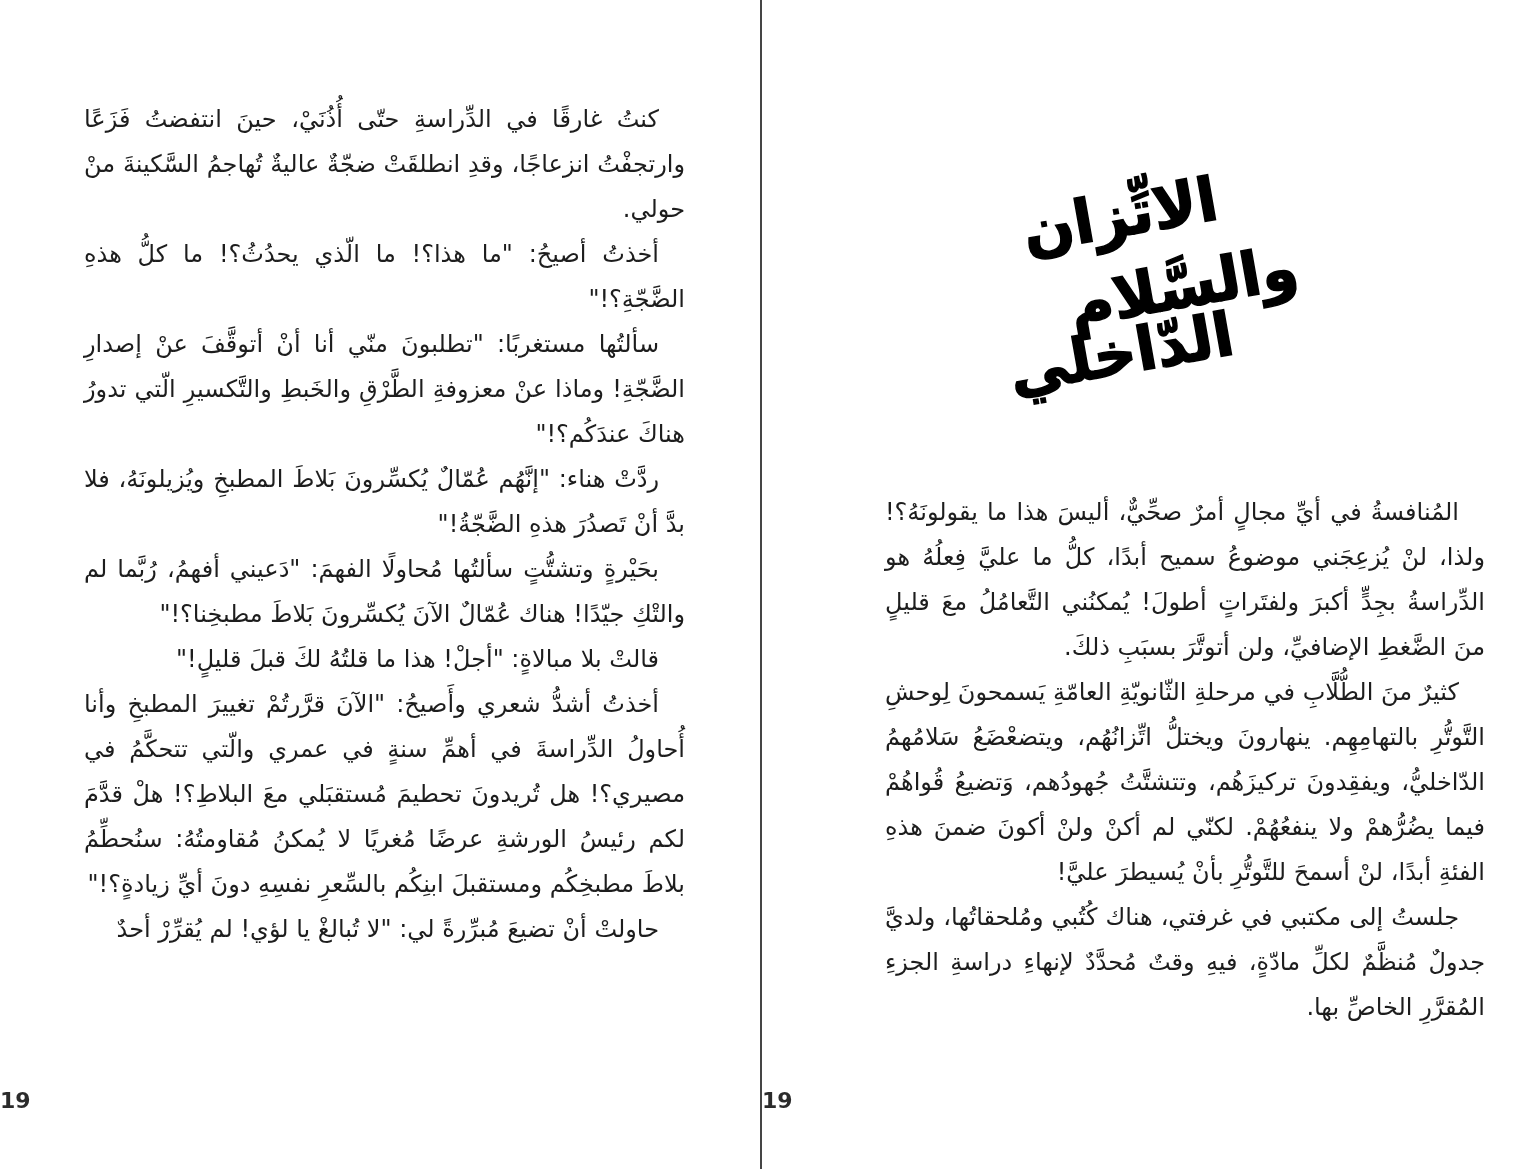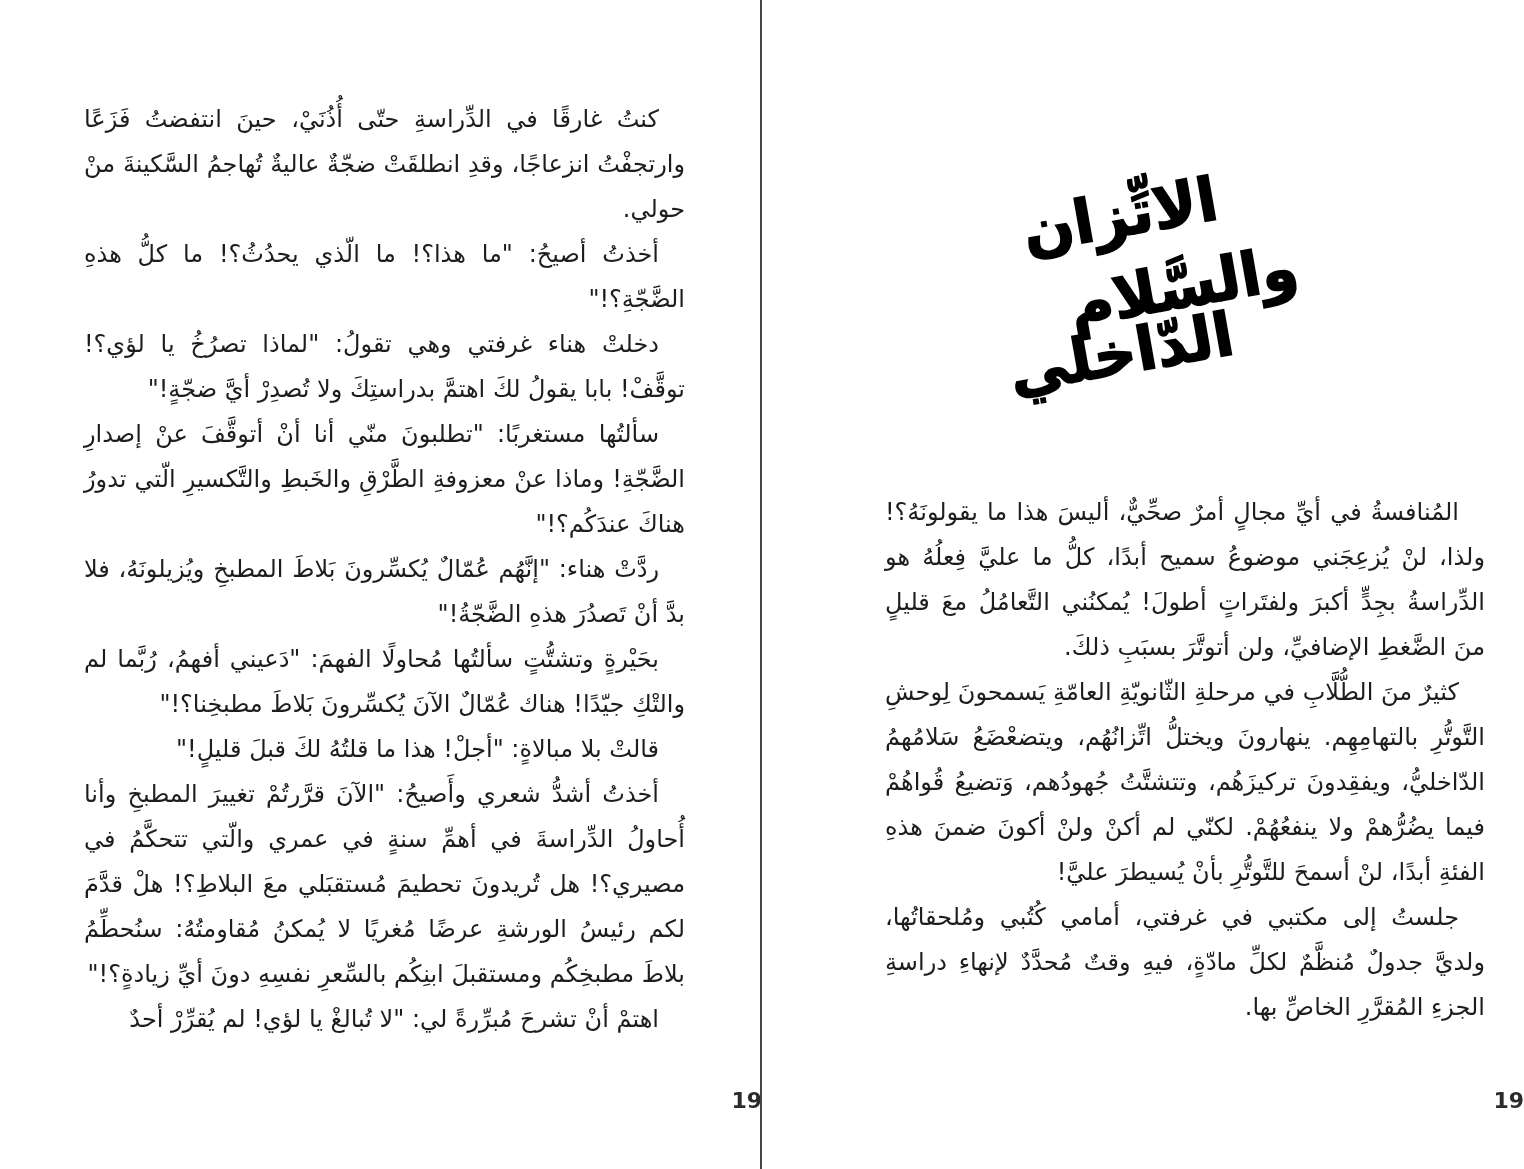--- a/index.html
+++ b/index.html
@@ -75,55 +75,54 @@
   }
   .title-line-1 { right: 307px; top: 168px; }
   .title-line-2 { right: 227px; top: 236px; }
   .title-line-3 { right: 291px; top: 303px; }
 
   .page-number {
     position: absolute;
     bottom: 56px;
     left: 0;
     width: 100%;
-    text-align: right;
+    text-align: left;
     direction: ltr;
     font-size: 22px;
     font-weight: bold;
     color: #2b2b2b;
   }
 </style>
 </head>
 <body>
 
 <div class="spread">
 
   <div class="page page-left">
     <div class="body-text">
       <p>كنتُ غارقًا في الدِّراسةِ حتّى أُذُنَيْ، حينَ انتفضتُ فَزَعًا وارتجفْتُ انزعاجًا، وقدِ انطلقَتْ ضجّةٌ عاليةٌ تُهاجمُ السَّكينةَ منْ حولي.</p>
       <p>أخذتُ أصيحُ: "ما هذا؟! ما الّذي يحدُثُ؟! ما كلُّ هذهِ الضَّجّةِ؟!"</p>
-      <p>دخلتْ هناء غرفتي وهي تقولُ: "لماذا تصرُخُ يا لؤي؟! توقَّفْ! بابا يقولُ لكَ اهتمَّ بدراستِكَ ولا تُصدِرْ أيَّ ضجّةٍ!"</p>
       <p>سألتُها مستغربًا: "تطلبونَ منّي أنا أنْ أتوقَّفَ عنْ إصدارِ الضَّجّةِ! وماذا عنْ معزوفةِ الطَّرْقِ والخَبطِ والتَّكسيرِ الّتي تدورُ هناكَ عندَكُم؟!"</p>
       <p>ردَّتْ هناء: "إنَّهُم عُمّالٌ يُكسِّرونَ بَلاطَ المطبخِ ويُزيلونَهُ، فلا بدَّ أنْ تَصدُرَ هذهِ الضَّجّةُ!"</p>
       <p>بحَيْرةٍ وتشتُّتٍ سألتُها مُحاولًا الفهمَ: "دَعيني أفهمُ، رُبَّما لم والتْكِ جيّدًا! هناك عُمّالٌ الآنَ يُكسِّرونَ بَلاطَ مطبخِنا؟!"</p>
       <p>قالتْ بلا مبالاةٍ: "أجلْ! هذا ما قلتُهُ لكَ قبلَ قليلٍ!"</p>
       <p>أخذتُ أشدُّ شعري وأَصيحُ: "الآنَ قرَّرتُمْ تغييرَ المطبخِ وأنا أُحاولُ الدِّراسةَ في أهمِّ سنةٍ في عمري والّتي تتحكَّمُ في مصيري؟! هل تُريدونَ تحطيمَ مُستقبَلي معَ البلاطِ؟! هلْ قدَّمَ لكم رئيسُ الورشةِ عرضًا مُغريًا لا يُمكنُ مُقاومتُهُ: سنُحطِّمُ بلاطَ مطبخِكُم ومستقبلَ ابنِكُم بالسِّعرِ نفسِهِ دونَ أيِّ زيادةٍ؟!"</p>
-      <p>اهتمْ أنْ تشرحَ مُبرِّرةً لي: "لا تُبالغْ يا لؤي! لم يُقرِّرْ أحدٌ</p>
+      <p>حاولتْ أنْ تضيعَ مُبرِّرةً لي: "لا تُبالغْ يا لؤي! لم يُقرِّرْ أحدٌ</p>
     </div>
     <div class="page-number">19</div>
   </div>
 
   <div class="gutter"></div>
 
   <div class="page page-right">
     <div class="chapter-title-line title-line-1">الاتِّزان</div>
     <div class="chapter-title-line title-line-2">والسَّلام</div>
     <div class="chapter-title-line title-line-3">الدّاخلي</div>
 
     <div class="body-text">
       <p>المُنافسةُ في أيِّ مجالٍ أمرٌ صحِّيٌّ، أليسَ هذا ما يقولونَهُ؟! ولذا، لنْ يُزعِجَني موضوعُ سميح أبدًا، كلُّ ما عليَّ فِعلُهُ هو الدِّراسةُ بجِدٍّ أكبرَ ولفتَراتٍ أطولَ! يُمكنُني التَّعامُلُ معَ قليلٍ منَ الضَّغطِ الإضافيِّ، ولن أتوتَّرَ بسبَبِ ذلكَ.</p>
       <p>كثيرٌ منَ الطُّلَّابِ في مرحلةِ الثّانويّةِ العامّةِ يَسمحونَ لِوحشِ التَّوتُّرِ بالتهامِهِم. ينهارونَ ويختلُّ اتِّزانُهُم، ويتضعْضَعُ سَلامُهمُ الدّاخليُّ، ويفقِدونَ تركيزَهُم، وتتشتَّتُ جُهودُهم، وَتضيعُ قُواهُمْ فيما يضُرُّهمْ ولا ينفعُهُمْ. لكنّي لم أكنْ ولنْ أكونَ ضمنَ هذهِ الفئةِ أبدًا، لنْ أسمحَ للتَّوتُّرِ بأنْ يُسيطرَ عليَّ!</p>
-      <p>جلستُ إلى مكتبي في غرفتي، أمامي كُتُبي ومُلحقاتُها، ولديَّ جدولٌ مُنظَّمٌ لكلِّ مادّةٍ، فيهِ وقتٌ مُحدَّدٌ لإنهاءِ دراسةِ الجزءِ المُقرَّرِ الخاصِّ بها.</p>
+      <p>جلستُ إلى مكتبي في غرفتي، هناك كُتُبي ومُلحقاتُها، ولديَّ جدولٌ مُنظَّمٌ لكلِّ مادّةٍ، فيهِ وقتٌ مُحدَّدٌ لإنهاءِ دراسةِ الجزءِ المُقرَّرِ الخاصِّ بها.</p>
     </div>
     <div class="page-number">19</div>
   </div>
 
 </div>
 
 </body></html>

